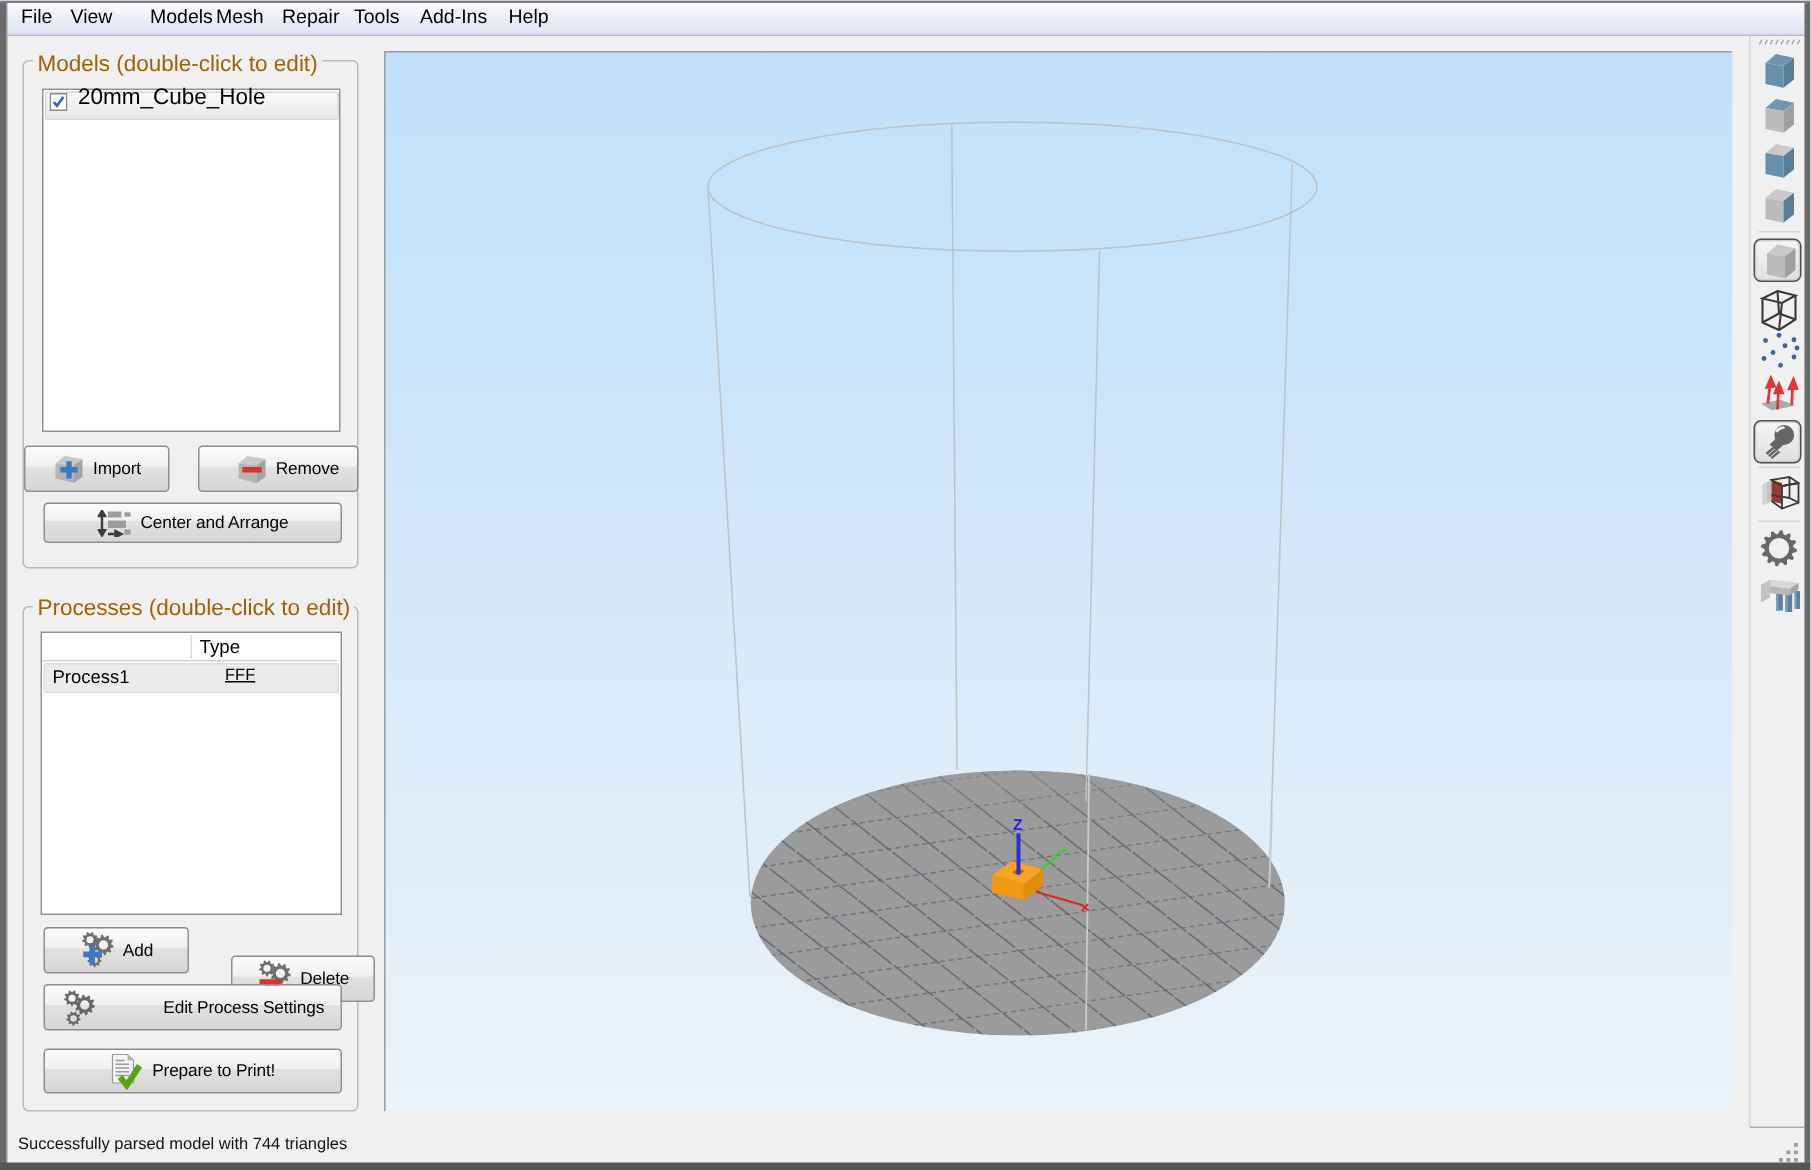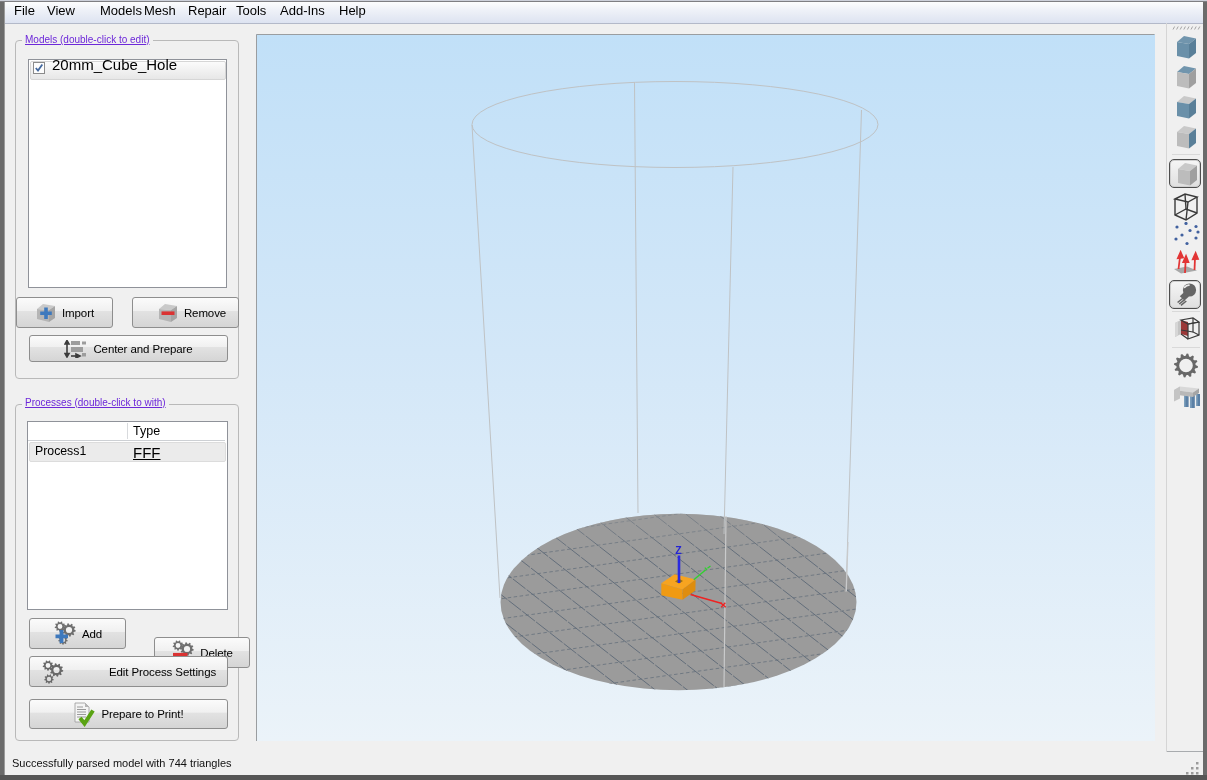--- a/index.html
+++ b/index.html
@@ -6,21 +6,21 @@
 .abs{position:absolute;}
 
 #bL{left:0;top:0;width:5px;height:780px;background:linear-gradient(90deg,#6b6b6b 0,#6b6b6b 80%,#9b9b9b 80%,#9b9b9b 100%);}
 #bR{right:0;top:0;width:4px;height:780px;background:#6b6b6b;}
 #bB{left:0;bottom:0;width:1207px;height:5px;background:#565656;}
 #bT{left:0;top:0;width:1207px;height:2px;background:linear-gradient(#cdd0da 0,#cdd0da 50%,#7f7f83 50%,#7f7f83 100%);}
 #menubar{left:4px;top:2px;width:1199px;height:21px;background:linear-gradient(#fdfdfe, #eef1f8 40%, #dde3f1 100%);border-bottom:1px solid #b3b9c9;}
 .mi{position:absolute;top:3px;font-size:13px;color:#000000;}
 
 .group{border:1px solid #b9b9b9;border-radius:4px;}
-.glabel{position:absolute;font-size:10px;color:#6d28d9;background:#f0f0f0;padding:0 3px;text-decoration:underline;}
+.glabel{position:absolute;font-size:15px;color:#a16207;background:#f0f0f0;padding:0 3px;}
 
 #listbox{left:28px;top:59px;width:197px;height:227px;background:#fff;border:1px solid #8f9299;}
 #lrow{left:29.5px;top:60.5px;width:194px;height:17px;background:linear-gradient(#fbfbfb,#e7e7e7);border:1px solid #d6d6d6;border-radius:2px;}
 
 #ptable{left:27px;top:421px;width:199px;height:187px;background:#fff;border:1px solid #8f9299;}
 
 .btn{position:absolute;border:1px solid #8e8e8e;border-radius:3px;background:linear-gradient(#fbfbfb,#f0f0f0 44%,#e2e2e2 46%,#d5d5d5 100%);display:flex;align-items:center;justify-content:center;font-size:11.5px;letter-spacing:-0.1px;color:#000;gap:5px;}
 .btn svg{flex:none;}
 
 .sep{position:absolute;left:1172px;width:28px;height:1px;background:#d9d9d9;}
@@ -76,33 +76,33 @@
         <line x1="7" y1="16" x2="13" y2="16"></line>
         <polygon points="16,16 12,14 12,18"></polygon>
       </g>
       <g fill="#9d9d9d">
         <rect x="7" y="1" width="9" height="4"></rect>
         <rect x="18" y="1.5" width="4" height="3"></rect>
         <rect x="7" y="7" width="12" height="5"></rect>
         <rect x="18" y="13" width="4" height="3.5"></rect>
       </g>
     </svg>
-    <span>Center and Prepare</span>
+    <span>Center and Arrange</span>
   </div>
 
 <div class="abs group" style="left:15px;top:404px;width:222px;height:335px;"></div>
-<div class="glabel" style="left:22px;top:397px;">Processes (double-click to with)</div>
+<div class="glabel" style="left:22px;top:397px;">Processes (double-click to edit)</div>
 <div class="abs" id="ptable"></div>
 <div class="abs" style="left:28px;top:422px;width:197px;height:18px;border-bottom:1px solid #cdd0d4;"></div>
 <div class="abs" style="left:127px;top:423px;width:1px;height:16px;background:#d8dadd;"></div>
 <div class="abs" style="left:35px;top:424px;font-size:12.5px;margin-top:24px;">Name</div>
 <div class="abs" style="left:133px;top:424px;font-size:12.5px;">Type</div>
 <div class="abs" style="left:29px;top:441.5px;width:195px;height:18px;background:#ebebeb;border:1px solid #dcdcdc;border-radius:2px;"></div>
 <div class="abs" style="left:35px;top:444px;font-size:12.3px;">Process1</div>
-<div class="abs" style="left:133px;top:444px;font-size:15px;text-decoration:underline;">FFF</div>
+<div class="abs" style="left:150px;top:444px;font-size:11px;text-decoration:underline;">FFF</div>
 
 <div class="btn" id="btnAdd" style="left:29px;top:618px;width:95px;height:29px;">
     <svg width="24" height="26" viewBox="0 0 24 26">
       <g opacity="0.95">
         <path d="M12.3,6.0 L12.1,6.9 L10.6,7.2 L10.3,7.8 L10.7,9.2 L10.0,9.8 L8.7,9.1 L8.0,9.4 L7.5,10.8 L6.5,10.8 L6.0,9.4 L5.3,9.1 L4.0,9.8 L3.3,9.2 L3.7,7.8 L3.4,7.2 L1.9,6.9 L1.7,6.0 L3.0,5.2 L3.1,4.5 L2.2,3.3 L2.7,2.5 L4.2,2.7 L4.7,2.2 L4.8,0.7 L5.6,0.4 L6.7,1.5 L7.3,1.5 L8.4,0.4 L9.2,0.7 L9.3,2.2 L9.8,2.7 L11.3,2.5 L11.8,3.3 L10.9,4.5 L11.0,5.2 Z M9.4,5.5 A2.4,2.4 0 1,0 4.6,5.5 A2.4,2.4 0 1,0 9.4,5.5 Z" fill="#686868" fill-rule="evenodd"></path>
         <path d="M22.8,9.5 L22.6,10.6 L20.8,11.0 L20.4,11.7 L21.2,13.4 L20.4,14.2 L18.7,13.4 L18.0,13.8 L17.6,15.6 L16.5,15.8 L15.6,14.2 L14.8,14.1 L13.4,15.3 L12.4,14.8 L12.6,13.0 L12.0,12.4 L10.2,12.6 L9.7,11.6 L10.9,10.2 L10.8,9.4 L9.2,8.5 L9.4,7.4 L11.2,7.0 L11.6,6.3 L10.8,4.6 L11.6,3.8 L13.3,4.6 L14.0,4.2 L14.4,2.4 L15.5,2.2 L16.4,3.8 L17.2,3.9 L18.6,2.7 L19.6,3.2 L19.4,5.0 L20.0,5.6 L21.8,5.4 L22.3,6.4 L21.1,7.8 L21.2,8.6 Z M19.1,9 A3.1,3.1 0 1,0 12.9,9 A3.1,3.1 0 1,0 19.1,9 Z" fill="#686868" fill-rule="evenodd"></path>
         <path d="M14.8,19.4 L14.6,20.2 L13.3,20.5 L12.9,21.1 L13.4,22.4 L12.8,22.9 L11.5,22.3 L10.9,22.5 L10.4,23.8 L9.6,23.8 L9.1,22.5 L8.5,22.3 L7.2,22.9 L6.6,22.4 L7.1,21.1 L6.7,20.5 L5.4,20.2 L5.2,19.4 L6.4,18.7 L6.5,18.1 L5.6,17.0 L6.1,16.2 L7.5,16.5 L7.9,16.1 L8.0,14.6 L8.8,14.4 L9.7,15.4 L10.3,15.4 L11.2,14.4 L12.0,14.6 L12.1,16.1 L12.5,16.5 L13.9,16.2 L14.4,17.0 L13.5,18.1 L13.6,18.7 Z M12.2,19 A2.2,2.2 0 1,0 7.8,19 A2.2,2.2 0 1,0 12.2,19 Z" fill="#686868" fill-rule="evenodd"></path>
       </g>
       <path d="M8.5 9 V22 M2.5 15.3 H15" stroke="#3e79bd" stroke-width="3.8"></path>
     </svg>

